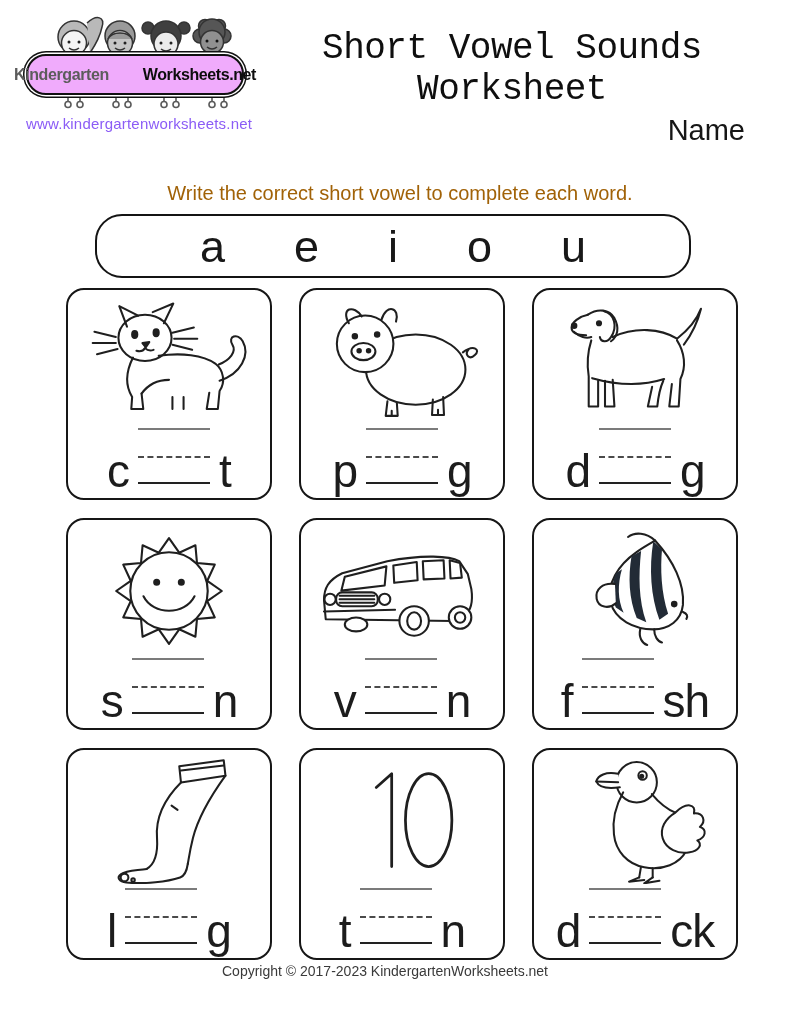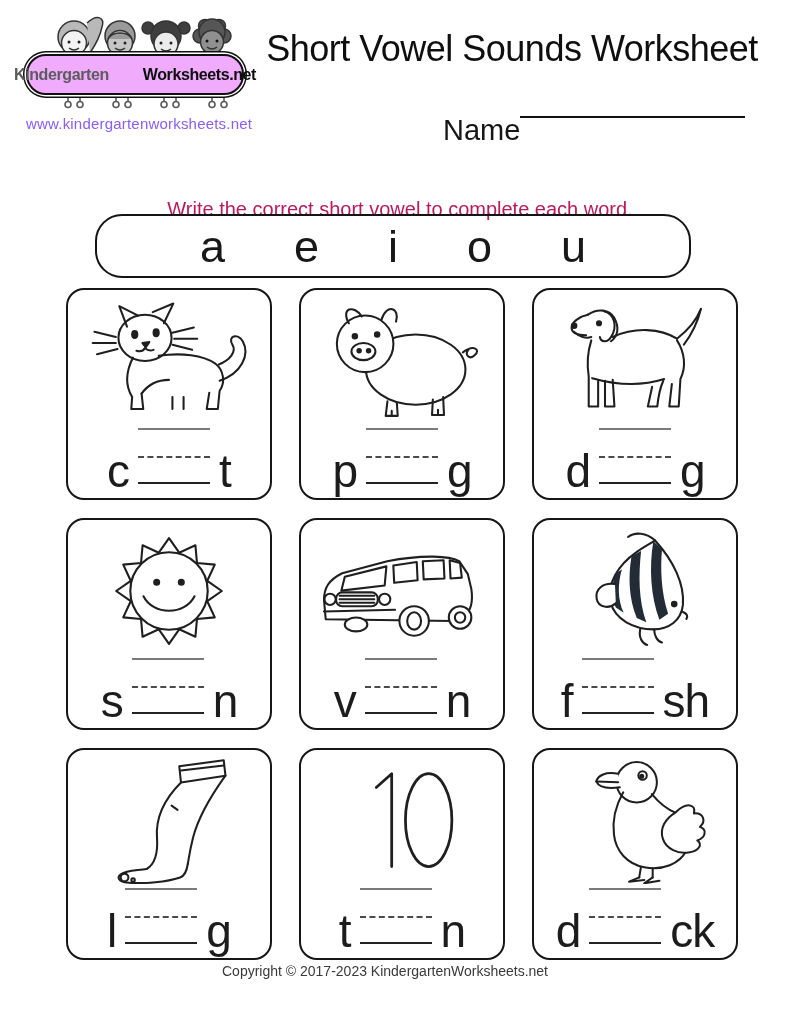--- a/index.html
+++ b/index.html
@@ -14,27 +14,27 @@
           box-shadow:0 0 0 1.5px #fff,0 0 0 3px #111;
           display:flex;align-items:center;justify-content:center;}
   .banner .t1{font-weight:bold;font-size:16px;color:#5c5c5c;letter-spacing:-0.4px;}
   .banner .t2{font-weight:bold;font-size:16px;color:#0d0d0d;letter-spacing:-0.4px;padding-left:34px;}
   .feet{display:block;margin:0 0 0 8px;}
   .siteurl{margin-top:4px;font-size:15px;color:#8b5cf6;letter-spacing:0.2px;}
 
   
   .title{position:absolute;left:250px;top:28px;width:524px;text-align:center;
          font-size:36px;letter-spacing:-0.5px;color:#0f0f0f;
-         font-family:Liberation Sans, sans-serif;}
-  .namerow{position:absolute;left:443px;top:116px;width:302px;display:flex;align-items:flex-start;}
+         font-family:Liberation Mono, monospace;}
+  .namerow{position:absolute;left:443px;top:116px;width:302px;display:flex;align-items:flex-end;flex-direction:column;}
   .namelabel{font-size:29px;color:#161616;line-height:1;}
   .nameline{flex:1;border-bottom:2.5px solid #111;margin-bottom:2px;height:0;}
 
-  .instruction{position:absolute;left:0;top:198px;width:800px;text-align:center;
-               font-size:20px;color:#be185d;}
+  .instruction{position:absolute;left:0;top:182px;width:800px;text-align:center;
+               font-size:20px;color:#a16207;}
 
   
   .vowelbox{position:absolute;left:95px;top:214px;width:592px;height:53px;
             border:2px solid #141414;border-radius:27px;
             display:flex;justify-content:center;align-items:flex-end;gap:69px;
             padding-bottom:7px;box-sizing:content-box;}
   .vowel{font-size:45px;line-height:1;color:#181818;}
 
   
   .grid{position:absolute;left:66px;top:288px;display:grid;

